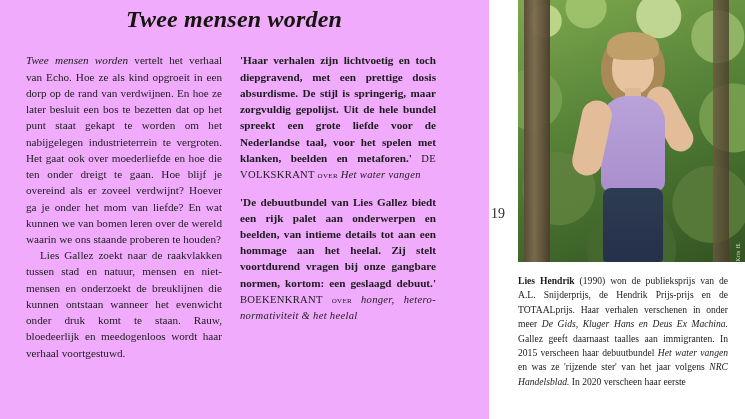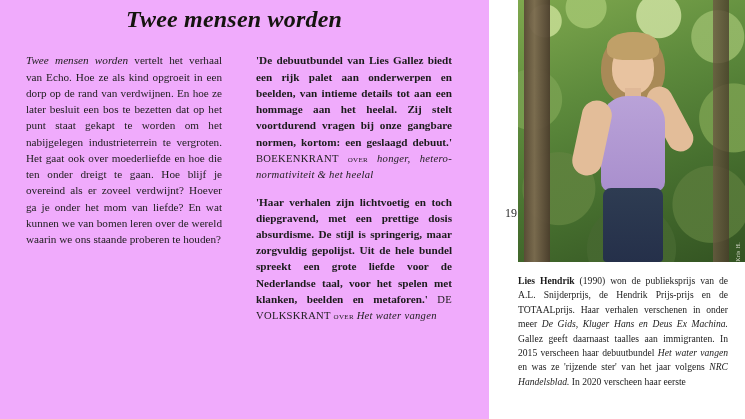--- a/index.html
+++ b/index.html
@@ -36,21 +36,21 @@
     font-style: italic;
     font-weight: 700;
     font-size: 24px;
     letter-spacing: .2px;
     color: #15140f;
     margin: 6px 0 0 100px;
     line-height: 1.1;
   }
   .columns {
     display: flex;
-    gap: 34px;
+    gap: 18px;
     margin-top: 20px;
   }
   .col {
     width: 196px;
   }
   .col p {
     margin: 0;
     font-size: 11.2px;
     line-height: 1.45;
     text-align: justify;
@@ -172,23 +172,23 @@
     font-size: 9.6px;
     line-height: 1.5;
     text-align: justify;
     color: #1b1b1b;
   }
   .caption .name { font-weight: 700; }
   .caption em { font-style: italic; }
 
   .folio {
     position: absolute;
-    left: 16px;
+    left: 2px;
     top: 206px;
-    font-size: 12px;
+    font-size: 14px;
     color: #2b2b2b;
   }
   .gutter {
     position: absolute;
     left: 489px; top: 0;
     width: 2px; height: 419px;
     background: linear-gradient(90deg, rgba(0,0,0,.10), rgba(0,0,0,0));
   }
 </style>
 </head>
@@ -197,39 +197,40 @@
 <div class="page">
 
   <div class="left-half">
 
     <h1 class="title">Twee mensen worden</h1>
 
     <div class="columns">
 
       <div class="col">
         <p class="no-indent"><span class="lead-italic">Twee mensen worden</span> vertelt het verhaal van Echo. Hoe ze als kind opgroeit in een dorp op de rand van verdwijnen. En hoe ze later besluit een bos te bezetten dat op het punt staat gekapt te worden om het nabijgelegen industrieterrein te vergroten. Het gaat ook over moederliefde en hoe die ten onder dreigt te gaan. Hoe blijf je overeind als er zoveel verdwijnt? Hoever ga je onder het mom van liefde? En wat kunnen we van bomen leren over de wereld waarin we ons staande proberen te houden?</p>
+        <p>Lies Gallez zoekt naar de raakvlakken tussen stad en natuur, mensen en niet-mensen en onderzoekt de breuklijnen die kunnen ontstaan wanneer het evenwicht onder druk komt te staan. Rauw, bloedeerlijk en meedogenloos wordt haar verhaal voortgestuwd.</p>
       </div>
 
       <div class="col">
+
+        <div class="quote-block">
+          <p class="quote">
+            <span>'Haar verhalen zijn lichtvoetig en toch diepgravend, met een prettige dosis absurdisme. De stijl is springerig, maar zorgvuldig gepolijst. Uit de hele bundel spreekt een grote liefde voor de Nederlandse taal, voor het spelen met klanken, beelden en metaforen.'</span>
+            <span class="source">DE VOLKSKRANT</span>
+            <span class="source">over</span>
+            <span class="source source-italic">Het water vangen</span>
+          </p>
+        </div>
 
         <div class="quote-block">
           <p class="quote">
             <span>'De debuutbundel van Lies Gallez biedt een rijk palet aan onderwerpen en beelden, van intieme details tot aan een hommage aan het heelal. Zij stelt voortdurend vragen bij onze gangbare normen, kortom: een geslaagd debuut.'</span>
             <span class="source">BOEKENKRANT</span>
             <span class="source">over</span>
             <span class="source source-italic">honger, hetero-normativiteit &amp; het heelal</span>
-          </p>
-        </div>
-
-        <div class="quote-block">
-          <p class="quote">
-            <span>'Haar verhalen zijn lichtvoetig en toch diepgravend, met een prettige dosis absurdisme. De stijl is springerig, maar zorgvuldig gepolijst. Uit de hele bundel spreekt een grote liefde voor de Nederlandse taal, voor het spelen met klanken, beelden en metaforen.'</span>
-            <span class="source">DE VOLKSKRANT</span>
-            <span class="source">over</span>
-            <span class="source source-italic">Het water vangen</span>
           </p>
         </div>
 
       </div>
     </div>
   </div>
 
   <div class="gutter"></div>
 
   <div class="right-half">

